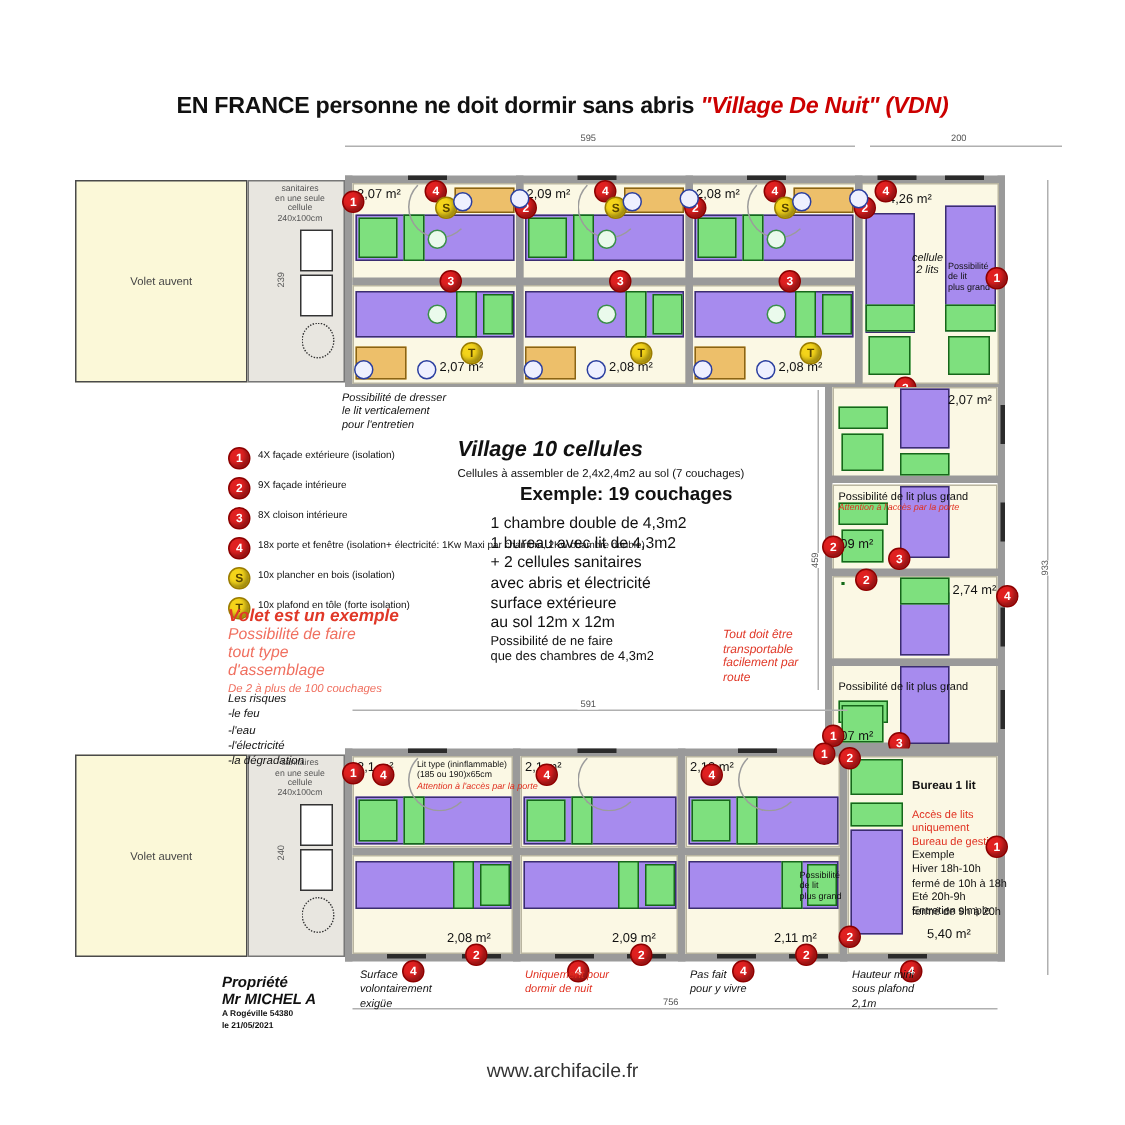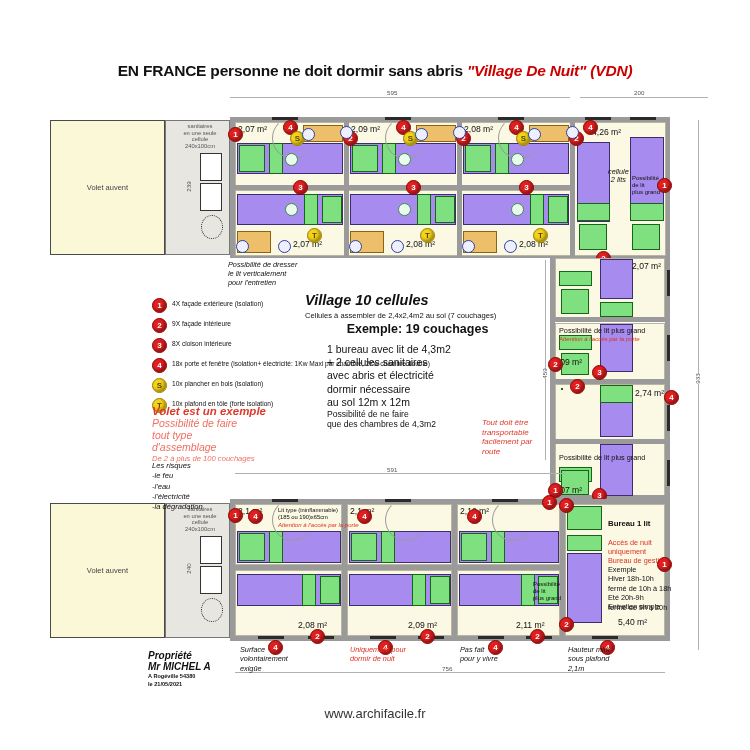--- a/index.html
+++ b/index.html
@@ -320,21 +320,21 @@
   <div class="grn" style="left:498px;top:481px;width:20px;height:28px;"></div>
 
   <div class="t" style="left:493px;top:486px;font-size:6px;">Possibilité
 de lit
 plus grand</div>
 
   <div class="grn" style="left:527px;top:411px;width:35px;height:24px;"></div>
   <div class="grn" style="left:527px;top:440px;width:35px;height:16px;"></div>
   <div class="bed" style="left:527px;top:458px;width:35px;height:70px;"></div>
   <div class="t" style="left:568px;top:425px;font-size:7.8px;font-weight:bold;">Bureau 1 lit</div>
-  <div class="t red" style="left:568px;top:443px;line-height:1.25;"><span>Accès de nuit</span>
+  <div class="t red" style="left:568px;top:443px;line-height:1.25;"><span>Accès de lits</span>
 <span>uniquement</span>
 <span>Bureau de gestion</span></div>
   <div class="t" style="left:568px;top:470px;line-height:1.3;"><span>Exemple</span>
 <span>Hiver 18h-10h</span>
 <span>fermé de 10h à 18h</span>
 <span>Eté 20h-9h</span>
 <span>fermé de 9h à 20h</span></div>
   <div class="t" style="left:568px;top:508px;">Entretien simple</div>
   <div class="area" style="left:578px;top:522px;">5,40 m²</div>
 
@@ -429,24 +429,25 @@
   <div>-l'eau</div>
   <div>-l'électricité</div>
   <div>-la dégradation</div>
 </div>
 
 <div class="abs" id="desc">
   <div class="h1">Village 10 cellules</div>
   <div class="sub">Cellules à assembler de 2,4x2,4m2 au sol (7 couchages)</div>
   <div class="ex">Exemple: 19 couchages</div>
   <div class="b2">
+    <div>1 chambre double de 4,3m2</div>
     <div>1 bureau avec lit de 4,3m2</div>
     <div>+ 2 cellules sanitaires</div>
     <div>avec abris et électricité</div>
-    <div>dormir nécessaire</div>
+    <div>surface extérieure</div>
     <div>au sol 12m x 12m</div>
   </div>
   <div class="b3">
     <div>Possibilité de ne faire</div>
     <div>que des chambres de 4,3m2</div>
   </div>
 </div>
 
 <div class="abs" id="transp">Tout doit être transportable facilement par route</div>
 

